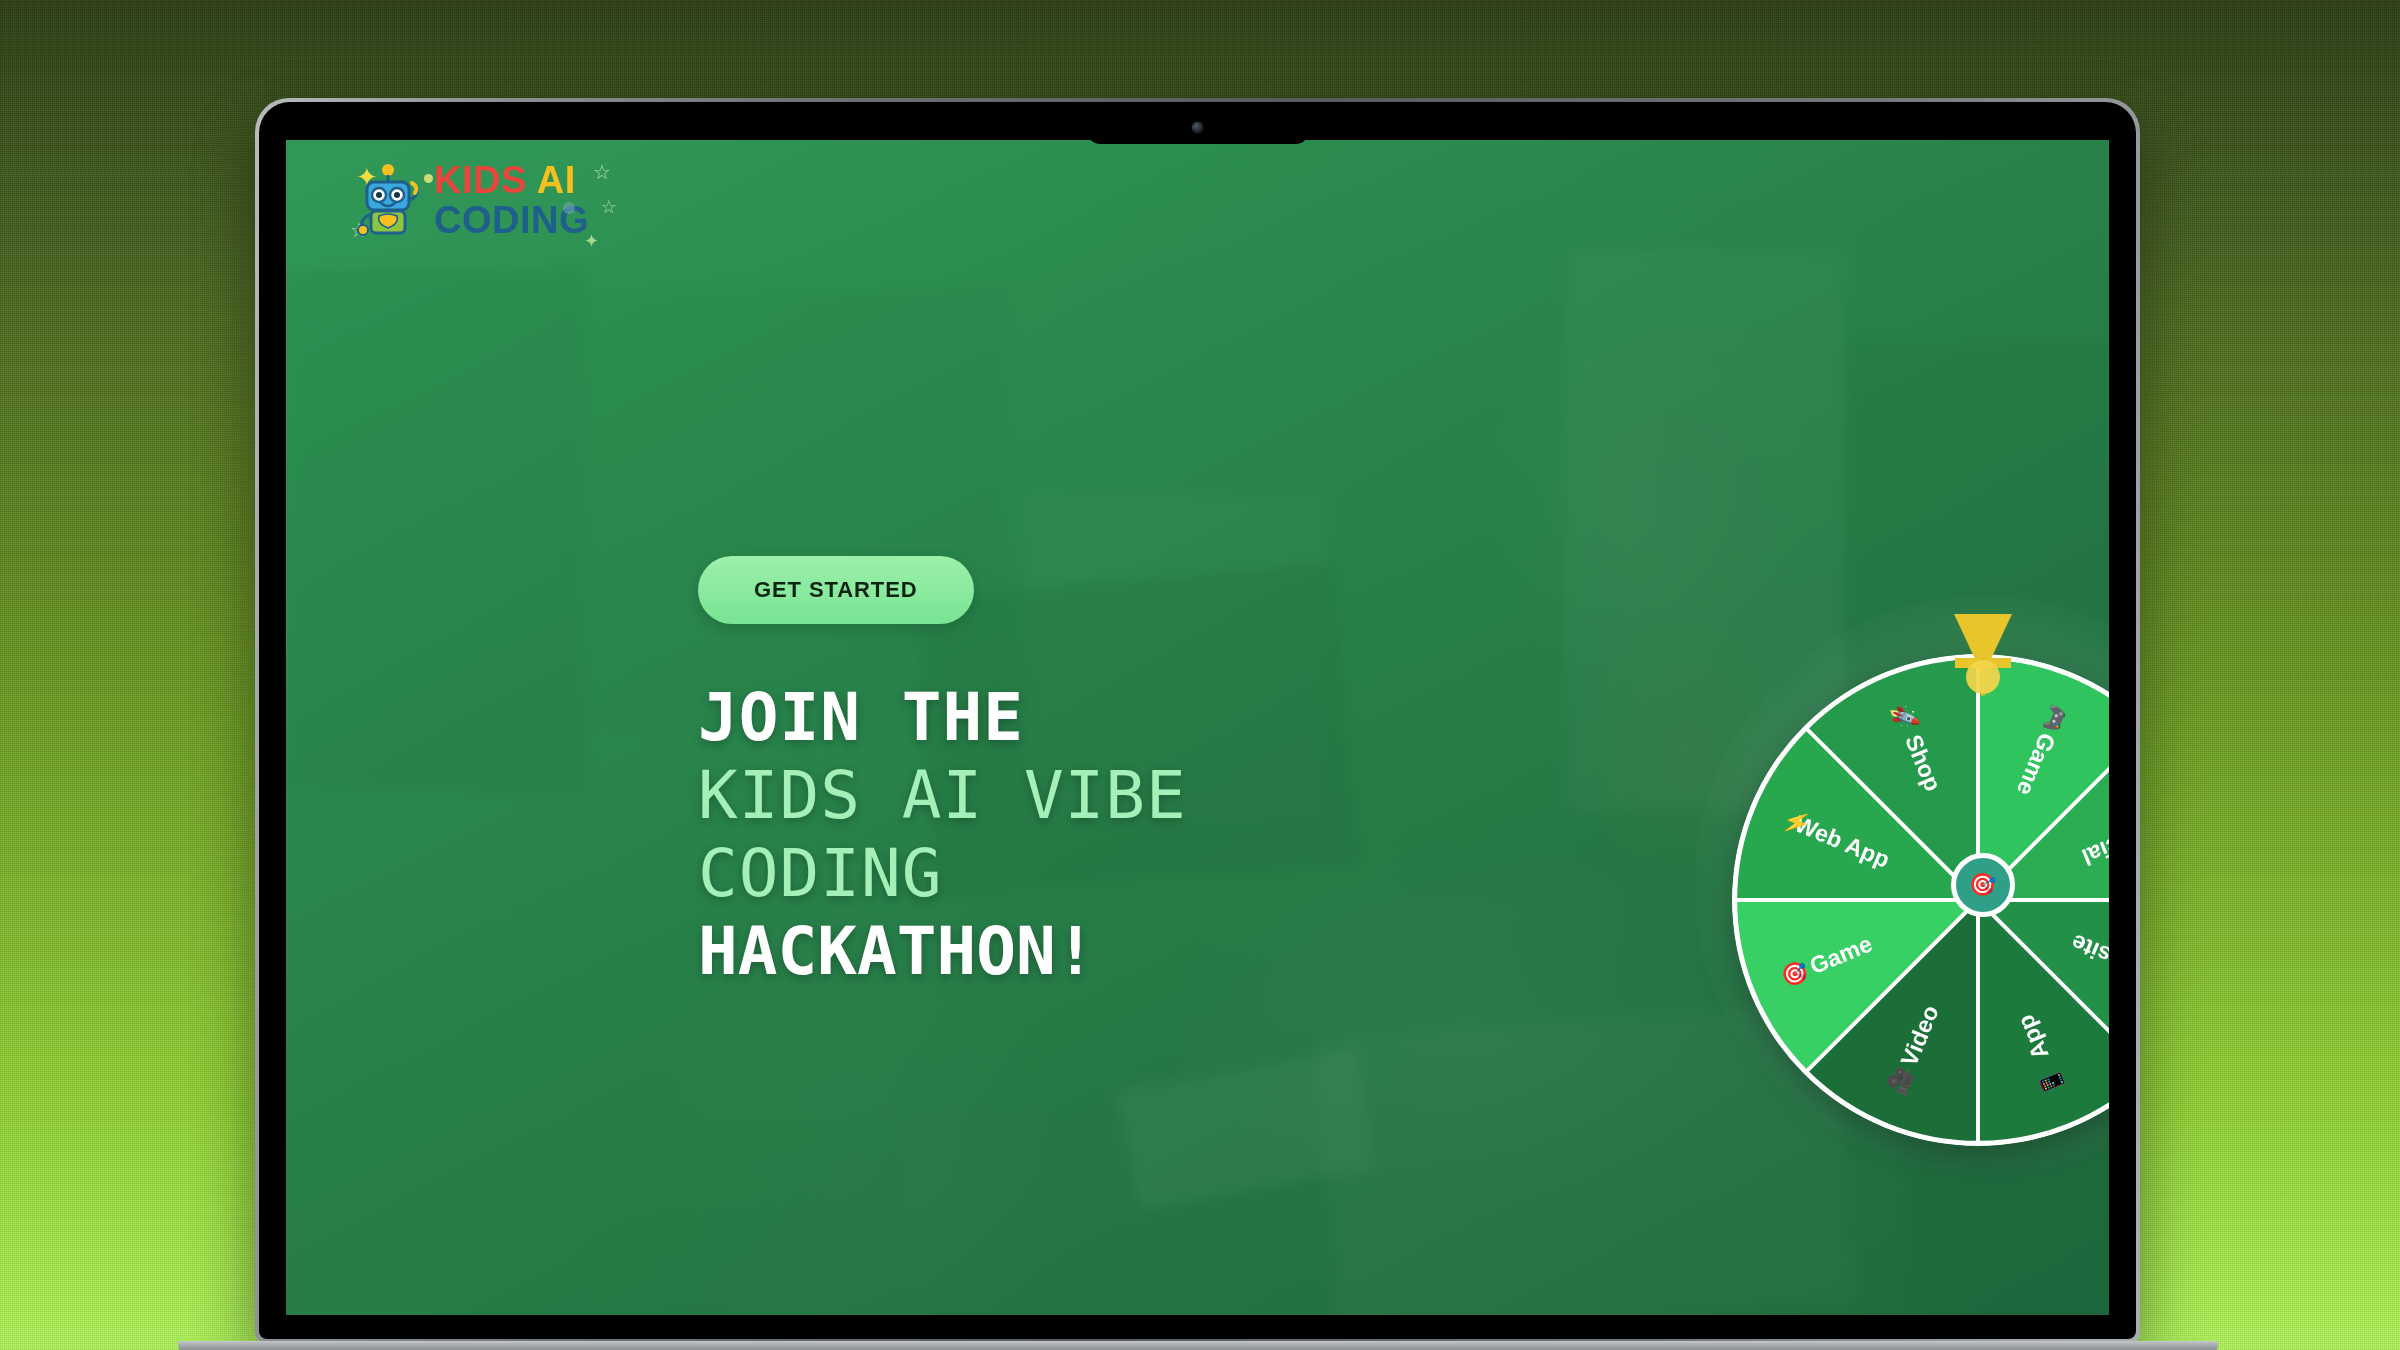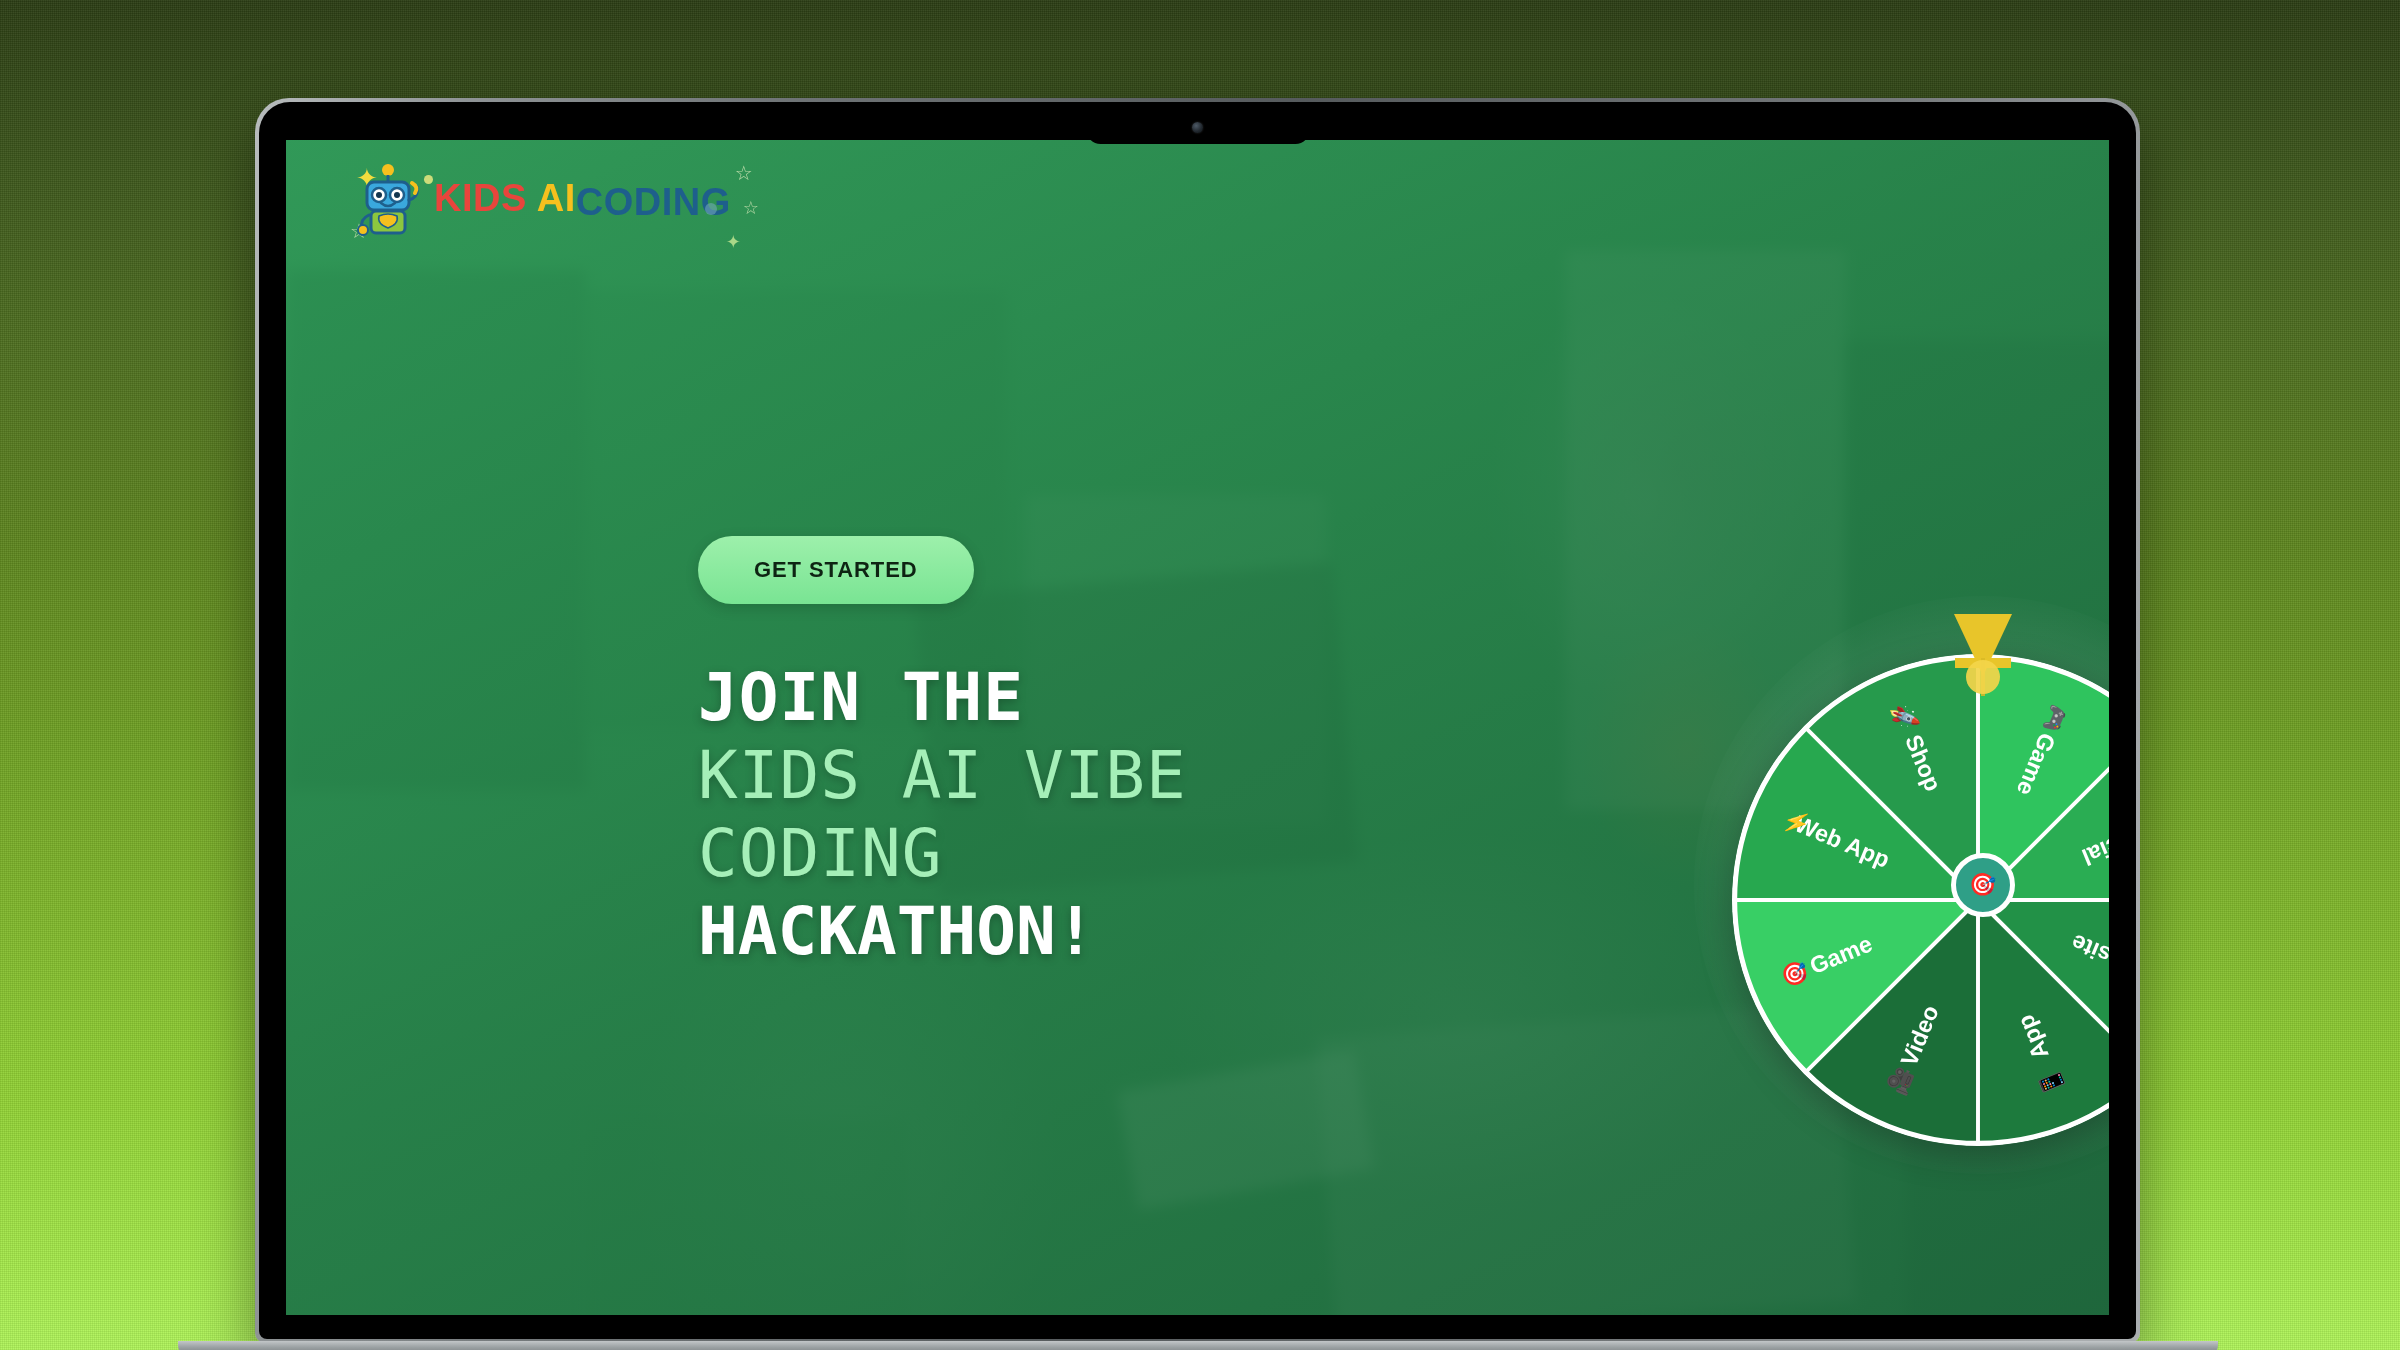--- a/index.html
+++ b/index.html
@@ -111,21 +111,21 @@
   .spark { position:absolute; pointer-events:none; }
   .spark.s1 { left:8px;  top:6px;  color:#f2dd3e; font-size:26px; }
   .spark.s2 { left:2px;  top:62px; color:#cfe6b5; font-size:20px; opacity:.8; }
   .spark.s3 { right:-6px;top:4px;  color:#cfe6b5; font-size:20px; opacity:.85; }
   .spark.s4 { right:-12px;top:40px;color:#cfe6b5; font-size:18px; opacity:.8; }
   .spark.s5 { right:6px; top:74px; color:#b8e08e; font-size:18px; opacity:.9; }
   .dot-y { position:absolute; left:76px; top:18px; width:9px; height:9px; border-radius:50%; background:#cddc7a; }
   .dot-b { position:absolute; right:30px; top:46px; width:12px; height:12px; border-radius:50%; background:rgba(120,170,190,.55); }
 
   .robot { width:64px; height:74px; position:relative; flex:0 0 auto; }
-  .wordmark { display:flex; line-height:.96; }
+  .wordmark { display:flex; flex-direction:column; line-height:.96; }
   .wm-top { font-size:38px; font-weight:800; letter-spacing:.5px; }
   .wm-kids { color:#e8453c; }
   .wm-ai   { color:#f6c01e; margin-left:10px; }
   .wm-cod  { font-size:38px; font-weight:800; color:#1e5f8c; letter-spacing:.5px; margin-top:4px; }
 
   .nav { display:flex; align-items:center; gap:26px; }
   .nav a {
     color:#ffffff; font-size:20px; font-weight:700; text-decoration:none;
     text-shadow:0 1px 3px rgba(0,0,0,.28);
     white-space:nowrap;
@@ -134,21 +134,21 @@
     margin-left:14px;
     background:#33c95e; color:#10240f;
     font-size:20px; font-weight:700;
     padding:15px 28px; border:none; border-radius:10px;
     cursor:pointer; white-space:nowrap;
     box-shadow:0 3px 10px rgba(0,0,0,.18);
   }
 
   
   .hero { position:absolute; left:0; top:0; right:0; bottom:0; z-index:9; }
-  .hero-left { position:absolute; left:412px; top:396px; width:900px; }
+  .hero-left { position:absolute; left:412px; top:416px; width:900px; }
 
   .get-started {
     display:inline-block;
     background:linear-gradient(180deg,#9df0ab 0%,#79e493 100%);
     color:#0e2413;
     font-size:22px; font-weight:700; letter-spacing:.9px;
     padding:21px 56px; border:none; border-radius:40px;
     cursor:pointer;
     box-shadow:0 4px 14px rgba(0,0,0,.16);
   }

